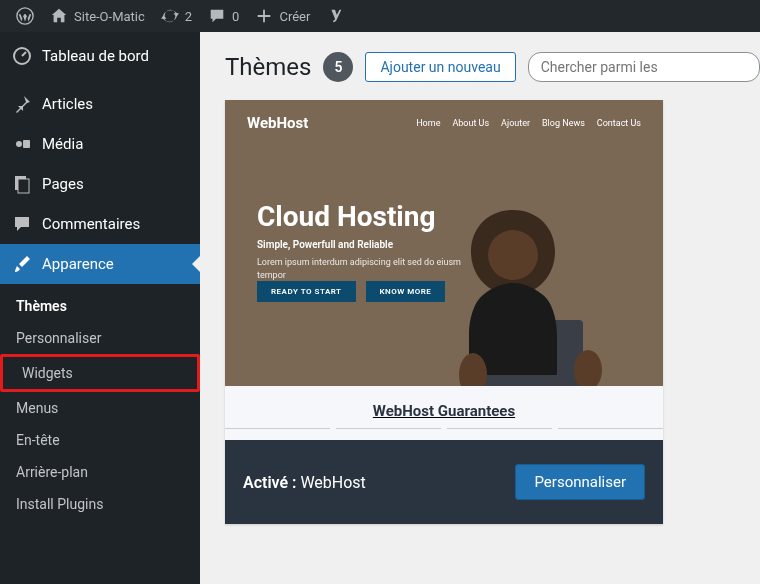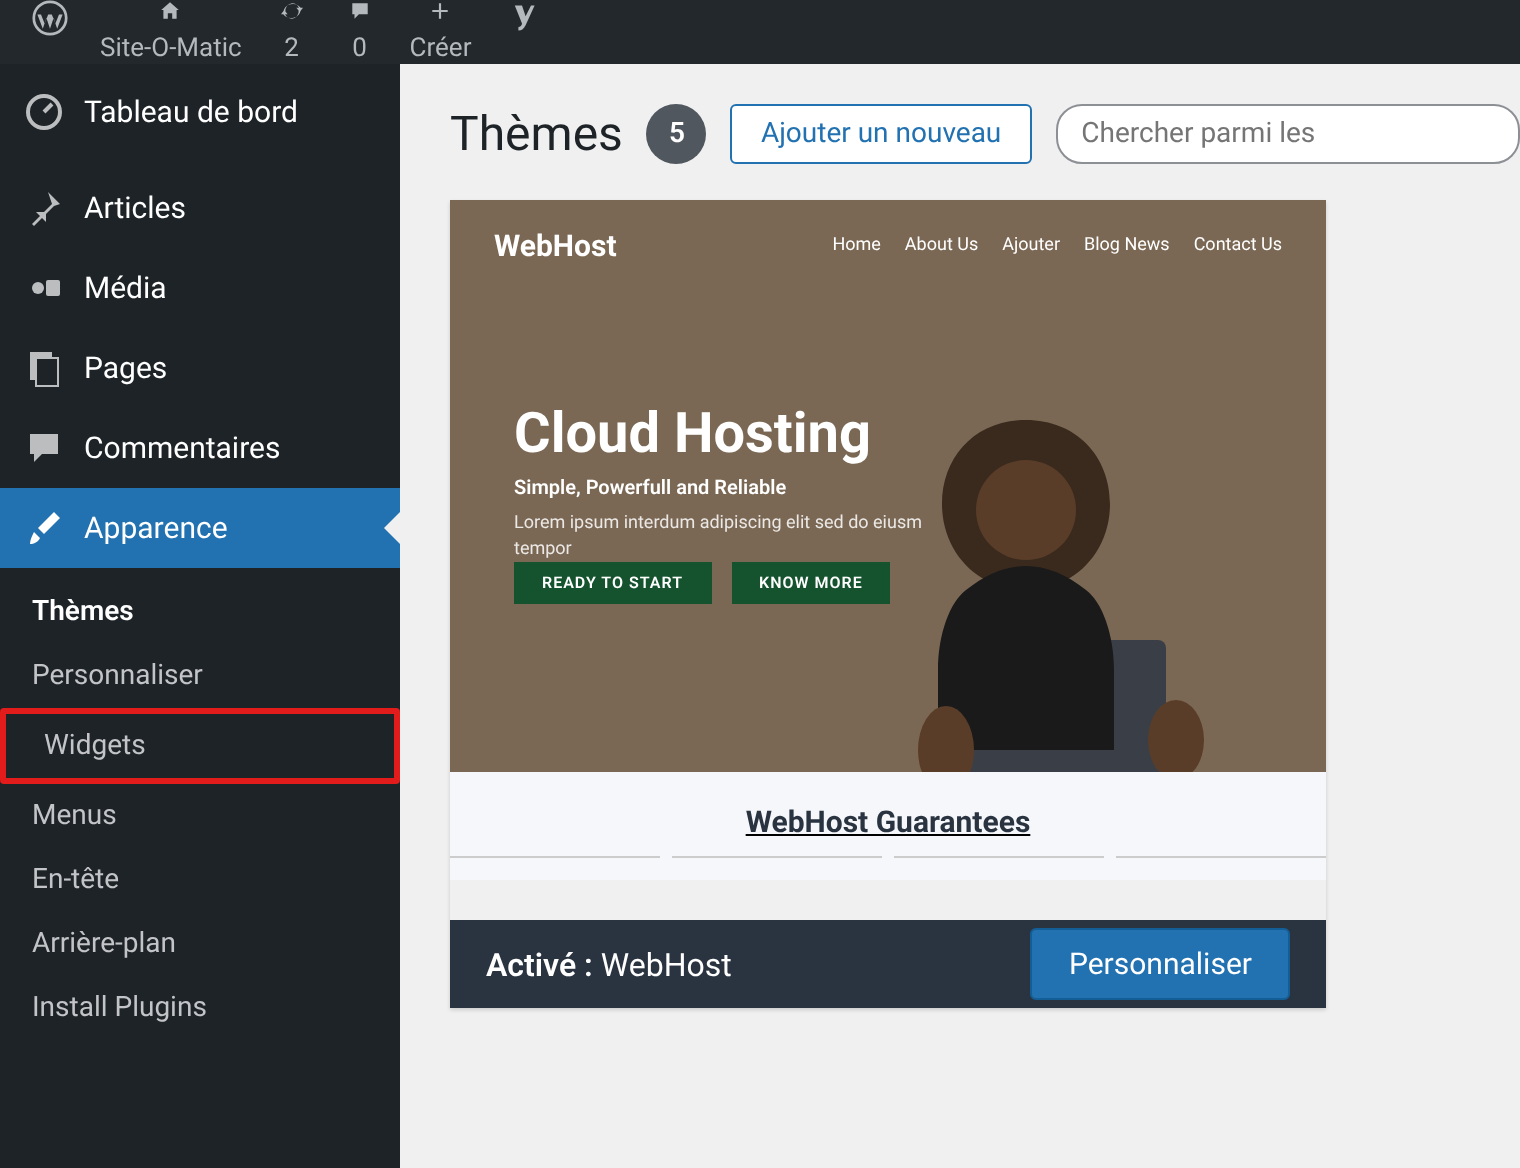--- a/index.html
+++ b/index.html
@@ -1,19 +1,19 @@
 <!DOCTYPE html>
 <html><head>
 <meta charset="utf-8">
 <style>
 * { margin: 0; padding: 0; box-sizing: border-box; font-family: -apple-system, BlinkMacSystemFont, "Segoe UI", Roboto, sans-serif; }
 body { background: #f0f0f1; width: 760px; height: 584px; overflow: hidden; }
 
 .toolbar { background: #23282d; height: 32px; display: flex; align-items: center; padding: 0 8px; color: #b4b9be; font-size: 13px; }
-.toolbar > div { display: flex; align-items: center; padding: 0 8px; height: 32px; cursor: pointer; gap: 6px; flex-direction: column; }
+.toolbar > div { display: flex; align-items: center; padding: 0 8px; height: 32px; cursor: pointer; gap: 6px; }
 .toolbar svg { width: 18px; height: 18px; fill: currentColor; }
 
 .wrap { display: flex; height: calc(100% - 32px); }
 
 .sidebar { width: 200px; background: #1d2327; color: #c3c4c7; }
 .menu-item { display: flex; align-items: center; padding: 10px 12px; font-size: 15px; color: #fff; cursor: pointer; gap: 10px; }
 .menu-item svg { width: 20px; height: 20px; fill: currentColor; opacity: 0.7; }
 .menu-item.dashboard { padding-top: 14px; padding-bottom: 18px; }
 .menu-item.current { background: #2271b1; color: #fff; position: relative; }
 .menu-item.current::after { content: ""; position: absolute; right: 0; top: 50%; margin-top: -8px; border: 8px solid transparent; border-right-color: #f0f0f1; }
@@ -34,28 +34,28 @@
 .theme-card { width: 438px; box-shadow: 0 1px 2px rgba(0,0,0,0.15); }
 .preview { height: 340px; background: #7a6854; position: relative; overflow: hidden; }
 .preview-nav { position: absolute; top: 14px; left: 0; right: 0; display: flex; justify-content: space-between; align-items: center; padding: 0 22px; color: #fff; font-size: 9px; }
 .preview-nav .brand { font-size: 15px; font-weight: 700; }
 .preview-nav .links { display: flex; gap: 12px; }
 .preview-hero { position: absolute; top: 100px; left: 32px; color: #fff; }
 .preview-hero h2 { font-size: 28px; font-weight: 700; margin-bottom: 6px; }
 .preview-hero .sub { font-size: 10px; font-weight: 600; margin-bottom: 6px; }
 .preview-hero .lorem { font-size: 9px; opacity: 0.85; line-height: 1.4; max-width: 230px; }
 .preview-hero .btns { display: flex; gap: 10px; }
-.preview-hero .btns span { background: #14532d; color: #fff; padding: 6px 14px; font-size: 8px; font-weight: 600; letter-spacing: 0.5px; }
+.preview-hero .btns span { background: #0c4a6e; color: #fff; padding: 6px 14px; font-size: 8px; font-weight: 600; letter-spacing: 0.5px; }
 .preview-person { position: absolute; right: 25px; bottom: -5px; width: 250px; height: 280px; }
 .preview-guarantee { position: absolute; bottom: 0; left: 0; right: 0; background: #f5f7fa; padding: 16px 0 8px; text-align: center; text-decoration: underline; }
 .preview-guarantee h3 { font-size: 15px; font-weight: 700; color: #2a3441; margin-bottom: 8px; }
 .preview-guarantee .boxes { display: flex; gap: 6px; justify-content: center; }
 .preview-guarantee .boxes span { width: 110px; height: 4px; border-top: 1px solid #ccc; }
 
-.theme-footer { background: #2a3441; color: #fff; padding: 4px 18px; display: flex; align-items: center; justify-content: space-between; margin-top: 20px; }
+.theme-footer { background: #2a3441; color: #fff; padding: 24px 18px; display: flex; align-items: center; justify-content: space-between; }
 .theme-footer .name { font-size: 16px; }
 .theme-footer .name strong { font-weight: 600; }
 .btn-primary { background: #2271b1; color: #fff; border: 1px solid #135e96; padding: 8px 18px; font-size: 15px; cursor: pointer; border-radius: 3px; }
 </style>
 </head>
 <body>
 
 <div class="toolbar">
   <div>
       <svg viewBox="0 0 20 20">

